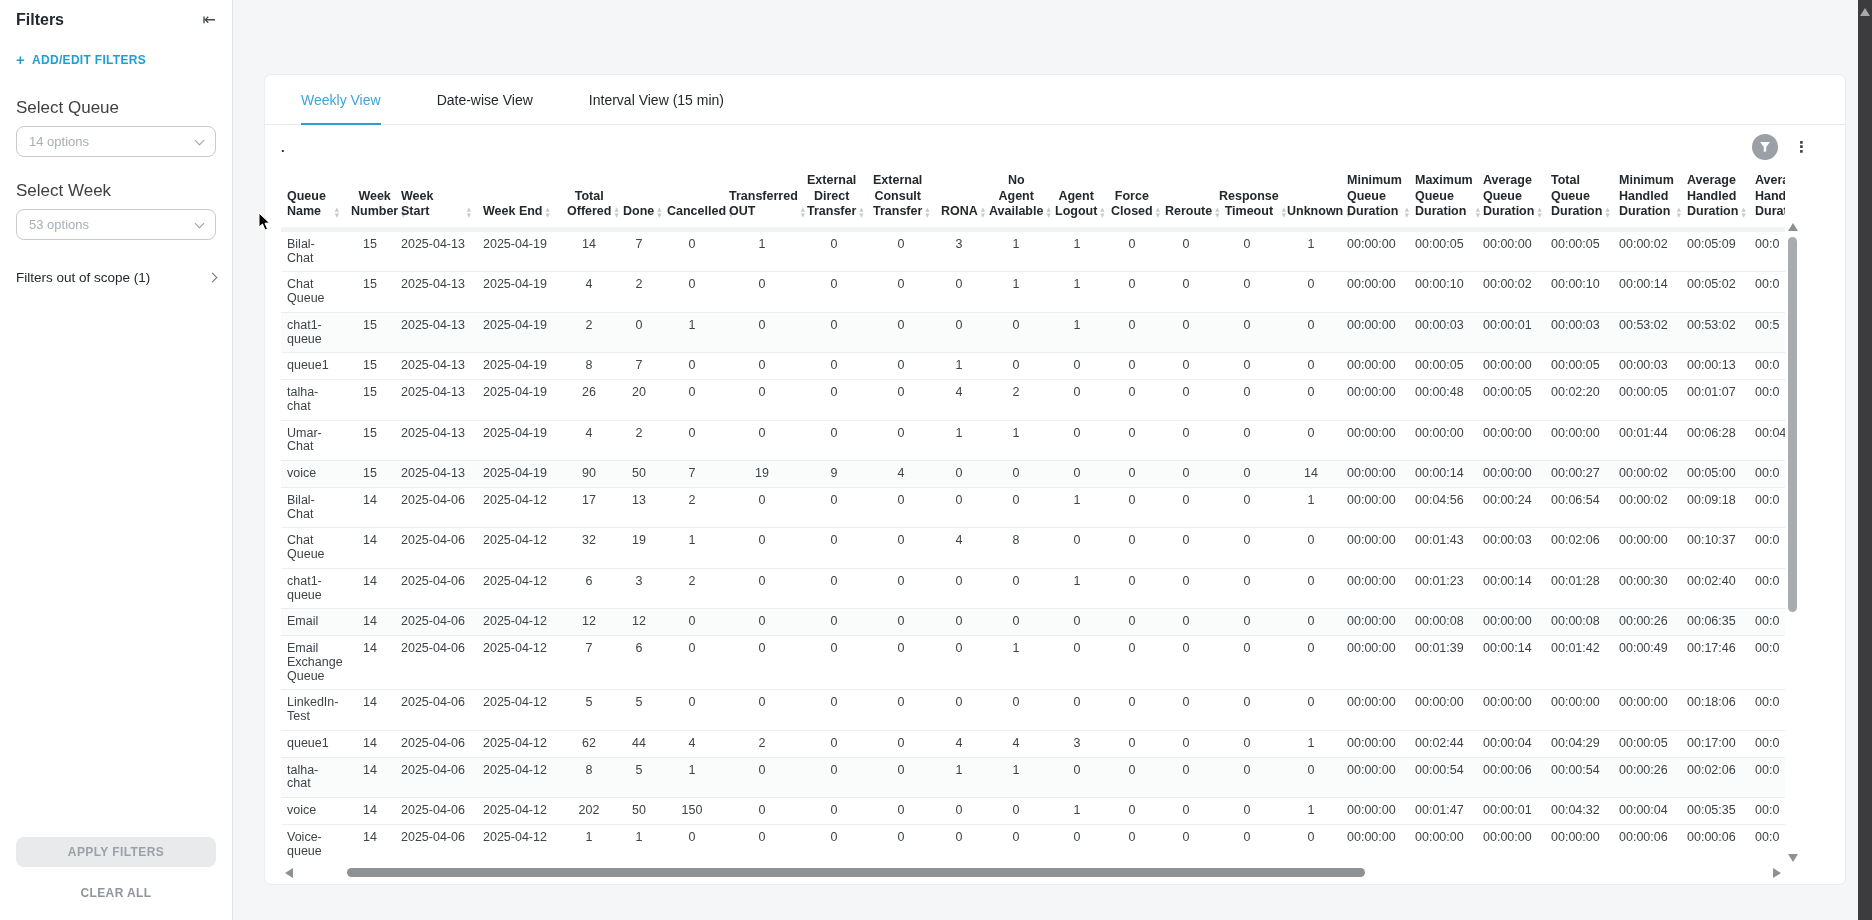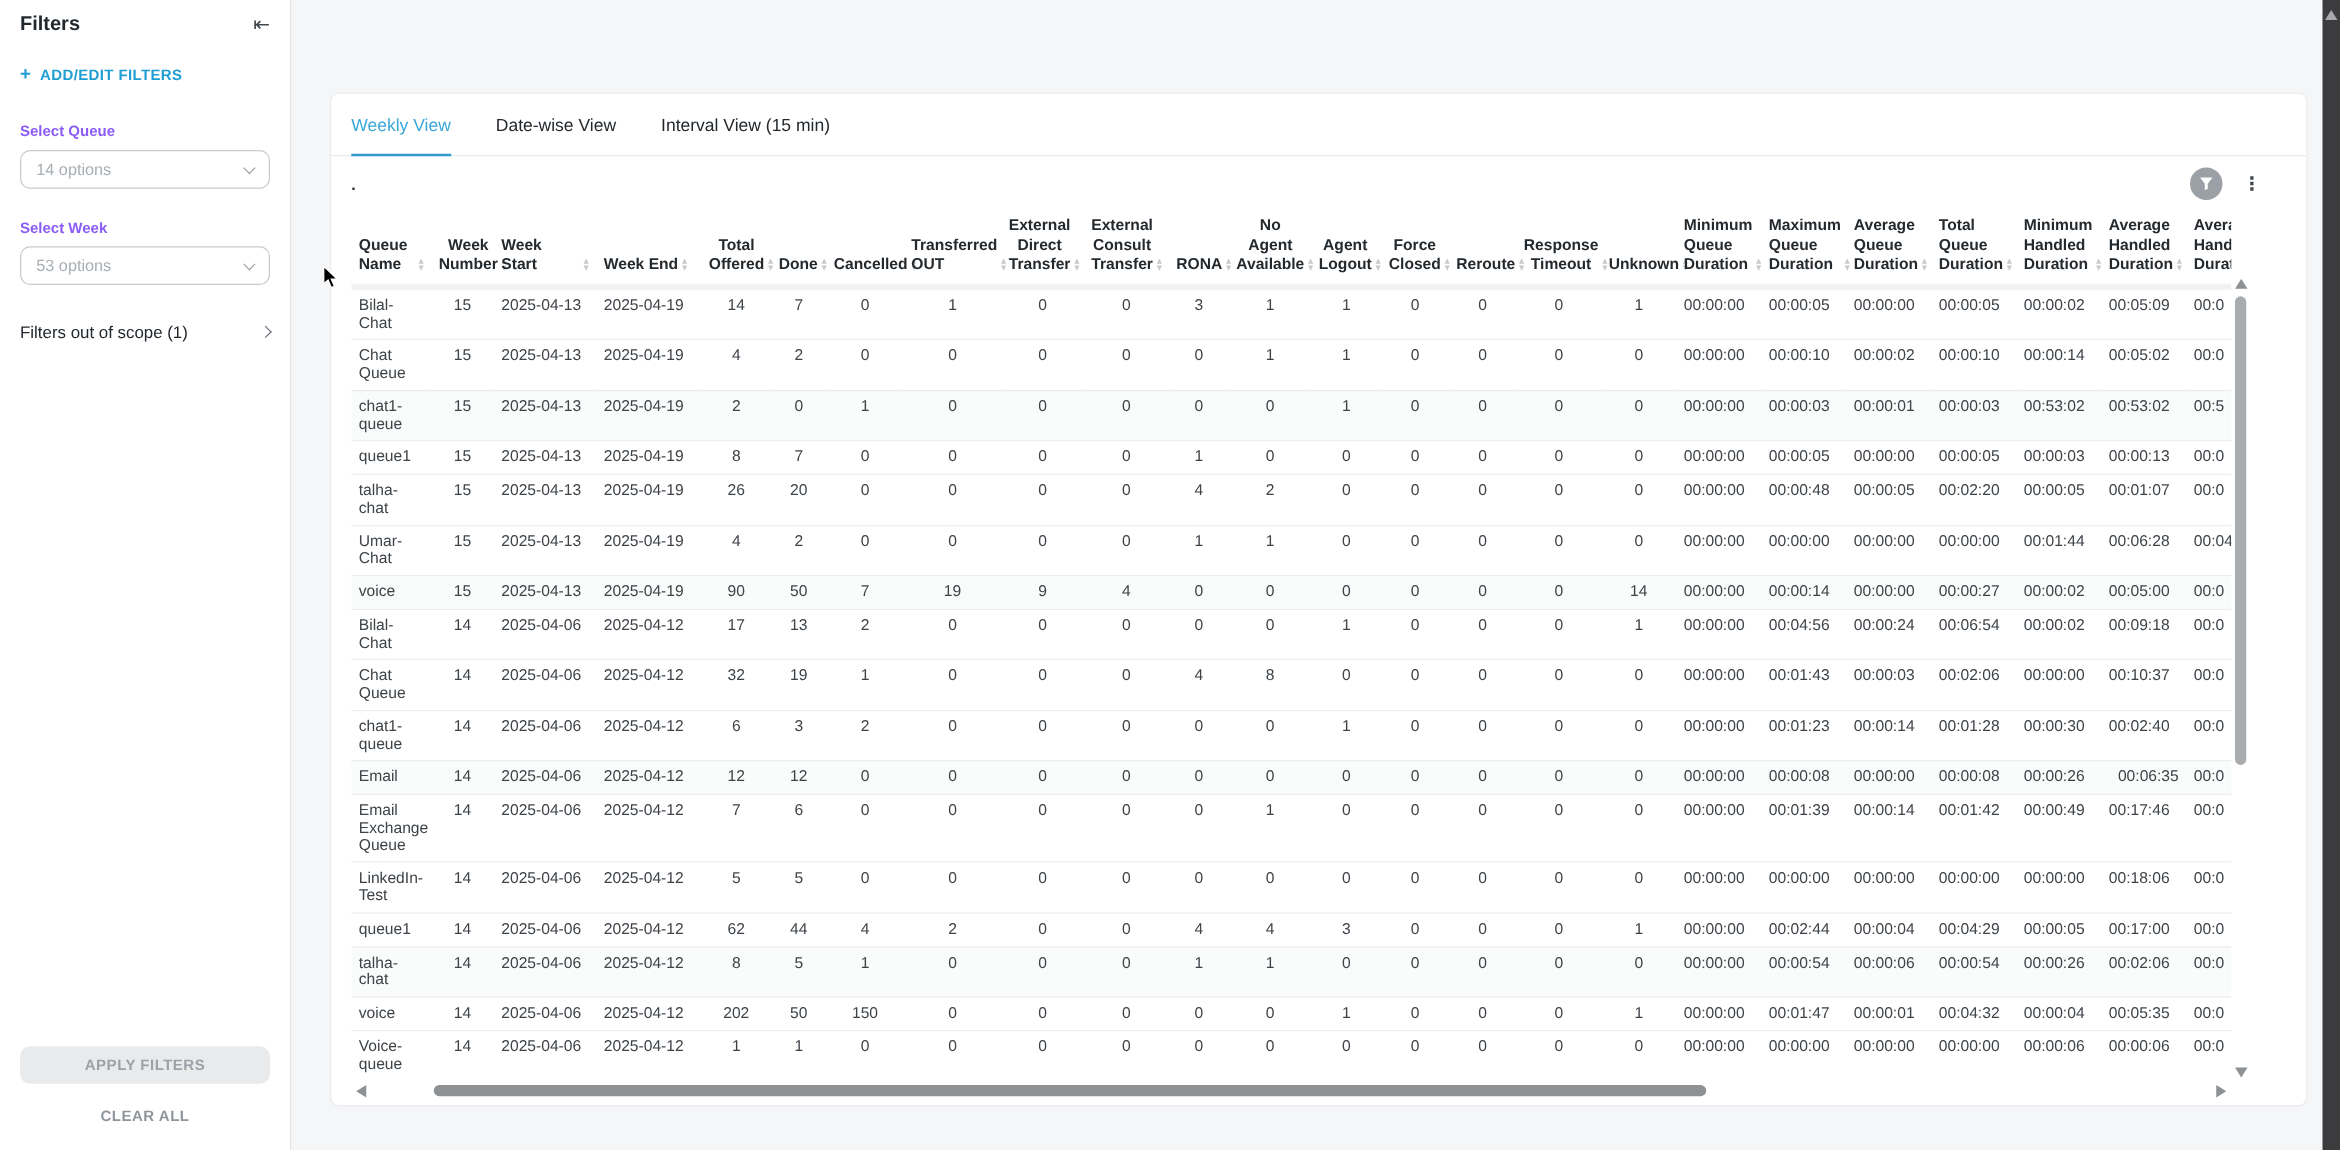--- a/index.html
+++ b/index.html
@@ -6,21 +6,21 @@
   html,body { width:1872px; height:920px; overflow:hidden; }
   body { font-family:"Liberation Sans", sans-serif; background:#f5f6f7; position:relative; color:#23282e; }
 
   
   .sidebar { position:absolute; left:0; top:0; width:233px; height:920px; background:#ffffff; border-right:1px solid #e3e5e7; padding:0 16px; }
   .f-title-row { display:flex; justify-content:space-between; align-items:center; margin-top:10px; }
   .f-title { font-size:16px; font-weight:bold; color:#23282e; }
   .collapse-btn { font-family:"DejaVu Sans", sans-serif; font-size:16px; color:#43484d; cursor:pointer; }
   .add-edit { display:flex; align-items:center; gap:7px; margin-top:22px; color:#1e9ed2; font-size:12px; font-weight:bold; letter-spacing:.3px; cursor:pointer; }
   .add-edit .plus { font-size:15px; font-weight:bold; }
-  .f-label { margin-top:30px; font-size:12px; font-weight:bold; color:#8b5cf6; }
+  .f-label { margin-top:30px; font-size:17px; font-weight:normal; color:#404040; }
   .f-label.second { margin-top:24px; }
   .select { margin-top:8px; height:31px; border:1px solid #c7cbcf; border-radius:8px; display:flex; align-items:center; justify-content:space-between; padding:0 12px; background:#fff; cursor:pointer; }
   .select .ph { color:#a9afb5; font-size:13px; }
   .chev-down { width:7px; height:7px; border-right:1.6px solid #9aa1a7; border-bottom:1.6px solid #9aa1a7; transform:rotate(45deg); margin-top:-3px; }
   .scope-row { margin-top:30px; display:flex; justify-content:space-between; align-items:center; cursor:pointer; }
   .scope-label { font-size:13.5px; color:#23282e; }
   .chev-right { width:7px; height:7px; border-right:1.6px solid #6b7176; border-bottom:1.6px solid #6b7176; transform:rotate(-45deg); }
   .apply-btn { position:absolute; left:16px; right:16px; bottom:53px; height:30px; background:#e9eaec; color:#9ba1a7; border:none; border-radius:8px; font-size:12px; font-weight:bold; letter-spacing:.4px; font-family:inherit; cursor:pointer; }
   .clear-btn { position:absolute; left:16px; right:16px; bottom:20px; text-align:center; font-size:12px; font-weight:bold; color:#8f959b; letter-spacing:.4px; cursor:pointer; }
 
@@ -31,21 +31,21 @@
   .star-icon { font-family:"DejaVu Sans", sans-serif; color:#9aa0a5; font-size:17px; margin-left:11px; cursor:pointer; }
   .draft-badge { margin-left:10px; background:#eef0f1; border:1px solid #e4e6e8; border-radius:999px; padding:3px 12px; font-size:12px; color:#4e5459; }
   .header-right { margin-left:auto; display:flex; align-items:center; gap:10px; }
   .edit-dash-btn { background:#e7f3f9; color:#19566d; border:none; border-radius:8px; padding:9px 16px; font-size:12.5px; font-weight:bold; letter-spacing:.3px; font-family:inherit; cursor:pointer; }
   .more-btn { width:38px; height:32px; background:#fff; border:1.5px solid #27576d; border-radius:8px; color:#27576d; font-size:15px; font-weight:bold; line-height:10px; cursor:pointer; font-family:inherit; }
 
   .content { position:absolute; left:32px; top:75px; width:1580px; height:809px; background:#fff; border-radius:6px; box-shadow:0 0 0 1px #ececee; }
 
   
   .tabs { height:50px; display:flex; align-items:stretch; gap:36px; padding:0 16px; border-bottom:1px solid #e8eaeb; }
-  .tab { display:flex; align-items:center; font-size:14px; color:#23282d; cursor:pointer; position:relative; }
+  .tab { display:flex; align-items:center; font-size:14px; color:#23282d; cursor:pointer; position:relative;margin-left:20px; }
   .tab.active { color:#3aa7d7; }
   .tab.active::after { content:""; position:absolute; left:0; right:0; bottom:-1px; height:2.5px; background:#2f9ecf; }
 
   
   .panel-head { height:44px; display:flex; align-items:center; justify-content:space-between; padding:0 36px 0 16px; }
   .panel-dot { font-size:13px; font-weight:bold; color:#23282e; }
   .panel-icons { display:flex; align-items:center; gap:16px; }
   .filter-circle { width:26px; height:26px; border-radius:50%; background:#9aa0a6; display:flex; align-items:center; justify-content:center; cursor:pointer; }
   .kebab { font-family:"DejaVu Sans", sans-serif; color:#42474c; font-size:15px; font-weight:bold; cursor:pointer; }
 
@@ -540,21 +540,21 @@
                 <td style="text-align: center;">0</td>
                 <td style="text-align: center;">0</td>
                 <td style="text-align: center;">0</td>
                 <td style="text-align: center;">0</td>
                 <td style="text-align: center;">0</td>
                 <td class="nowrap" style="text-align: left;">00:00:00</td>
                 <td class="nowrap" style="text-align: left;">00:00:08</td>
                 <td class="nowrap" style="text-align: left;">00:00:00</td>
                 <td class="nowrap" style="text-align: left;">00:00:08</td>
                 <td class="nowrap" style="text-align: left;">00:00:26</td>
-                <td class="nowrap" style="text-align: right;">00:06:35</td>
+                <td class="nowrap" style="text-align: left;">00:06:35</td>
                 <td class="nowrap" style="text-align: left;">00:0</td>
               </tr>
               <tr>
                 <td style="text-align: left;">Email Exchange Queue</td>
                 <td style="text-align: center;">14</td>
                 <td class="nowrap" style="text-align: left;">2025-04-06</td>
                 <td class="nowrap" style="text-align: left;">2025-04-12</td>
                 <td style="text-align: center;">7</td>
                 <td style="text-align: center;">6</td>
                 <td style="text-align: center;">0</td>

